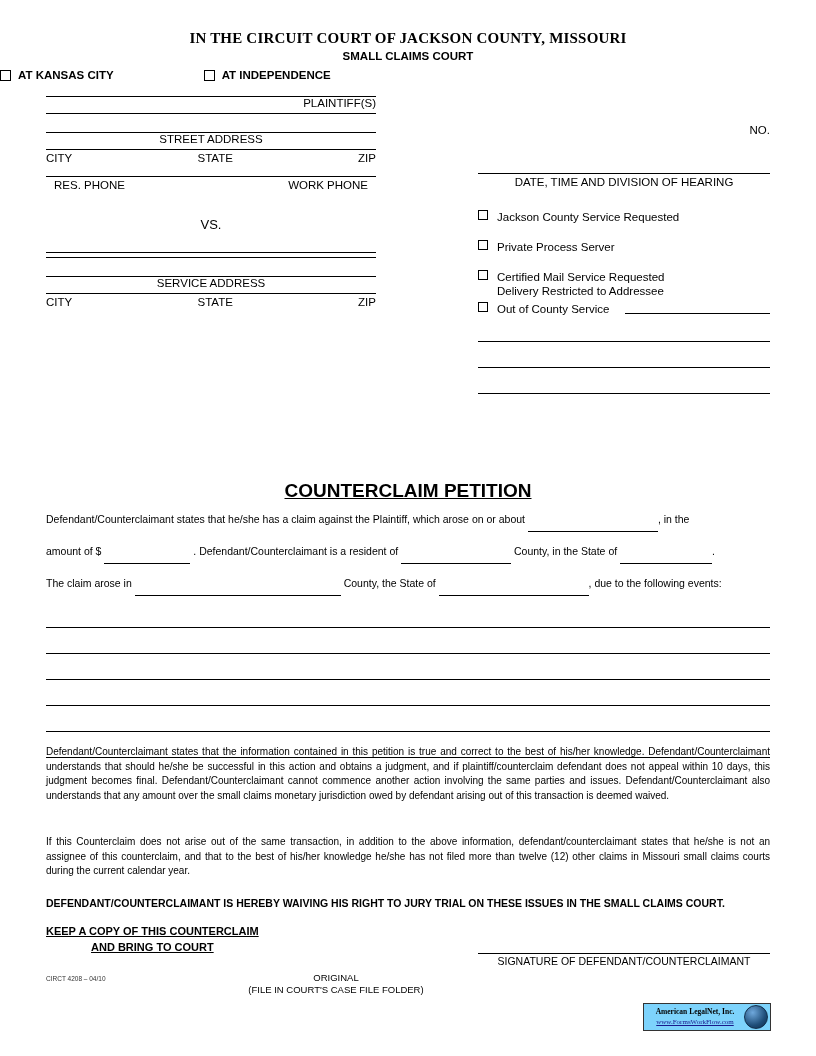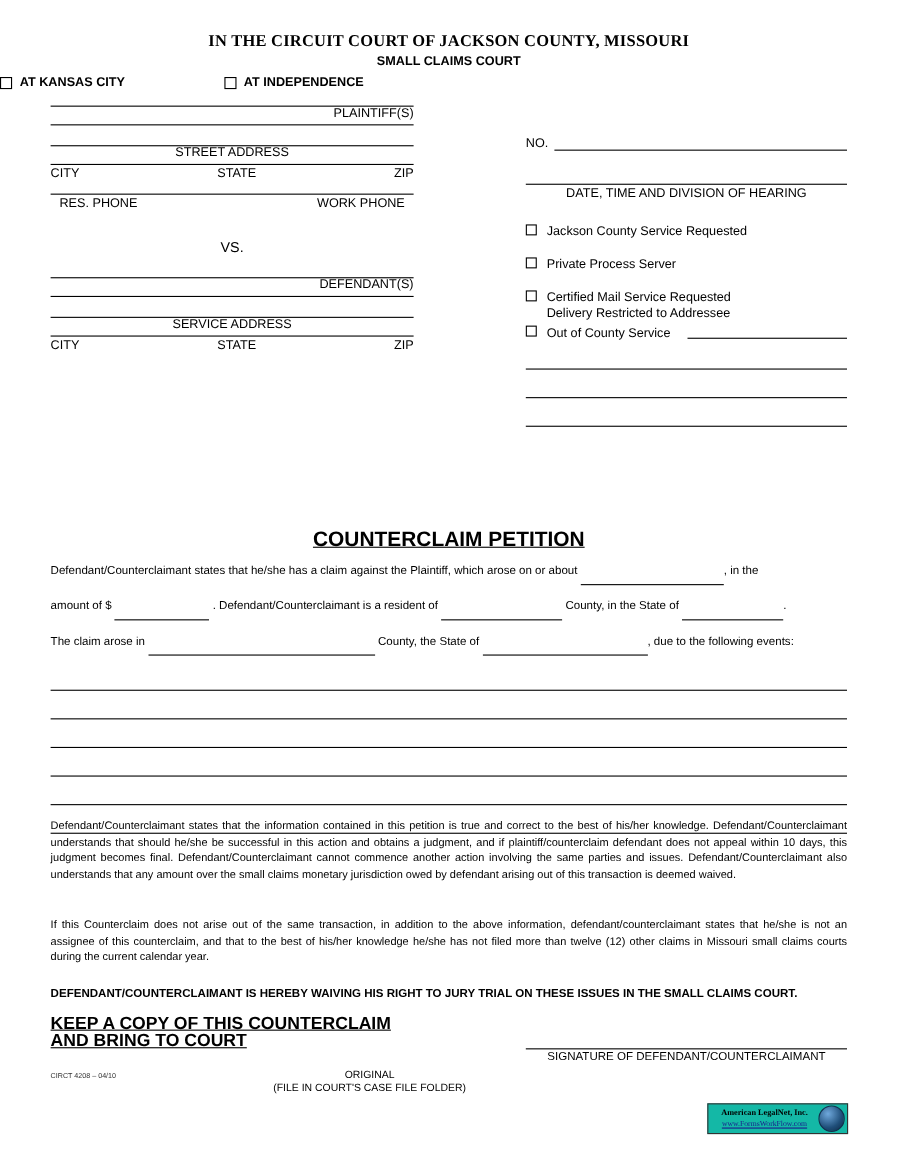--- a/index.html
+++ b/index.html
@@ -111,20 +111,21 @@
     margin-top: 26px;
     margin-bottom: 20px;
   }
   
   .no-row {
     display: flex;
     align-items: flex-end;
     font-size: 11.5px;
     gap: 6px;
     margin-top: 28px;
+    flex-direction: column;
   }
   .no-row .fill {
     flex: 1;
     border-bottom: 1px solid #000;
     height: 12px;
   }
   .hearing-lbl {
     font-size: 11.5px;
     text-align: center;
     margin-top: 2px;
@@ -192,23 +193,24 @@
   .bold-note {
     position: absolute;
     left: 46px;
     width: 724px;
     font-size: 10.5px;
     font-weight: bold;
   }
   .keep {
     position: absolute;
     left: 46px;
-    font-size: 16px;
+    font-size: 11px;
     font-weight: bold;
     line-height: 16px;
+    text-align: center;
   }
   .keep span {
     text-decoration: underline;
   }
   .sigline {
     position: absolute;
     left: 478px;
     width: 292px;
     border-bottom: 1px solid #000;
   }
@@ -233,21 +235,21 @@
     line-height: 12px;
   }
   
   .logo {
     position: absolute;
     left: 643px;
     top: 1003px;
     width: 128px;
     height: 28px;
     border: 1px solid #333;
-    background: #14b8a6;
+    background: #7dd3fc;
     display: flex;
     align-items: center;
     box-sizing: border-box;
   }
   .logo-txt {
     flex: 1;
     text-align: center;
     line-height: 10px;
     padding-left: 2px;
   }
@@ -311,21 +313,20 @@
 
       <div class="line" style="margin-top:12px"></div>
       <div class="fieldrow" style="padding:0 8px">
         <span>RES. PHONE</span>
         <span>WORK PHONE</span>
       </div>
 
       <div class="vs">VS.</div>
 
       <div class="line"></div>
-      <div class="lbl lbl-r">DEFENDANT(S)</div>
       <div class="line" style="margin-top:4px"></div>
 
       <div class="line spacer-line"></div>
       <div class="lbl lbl-c">SERVICE ADDRESS</div>
 
       <div class="line" style="margin-top:4px"></div>
       <div class="fieldrow">
         <span>CITY</span>
         <span>STATE</span>
         <span>ZIP</span>

